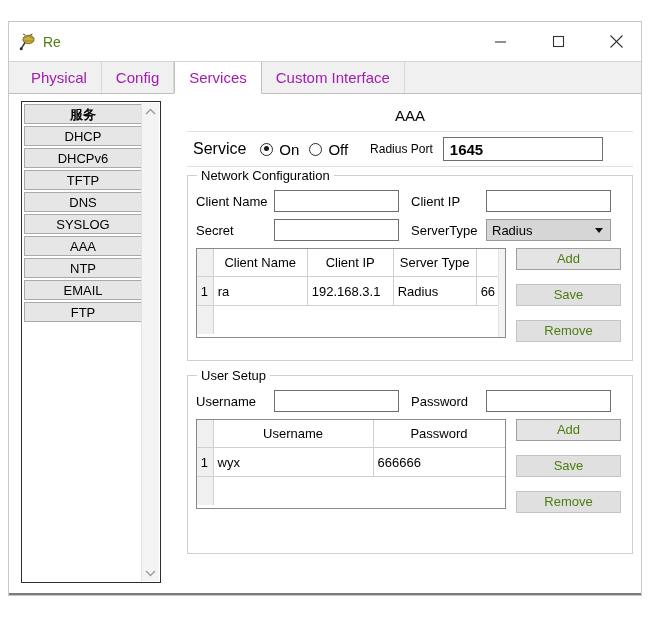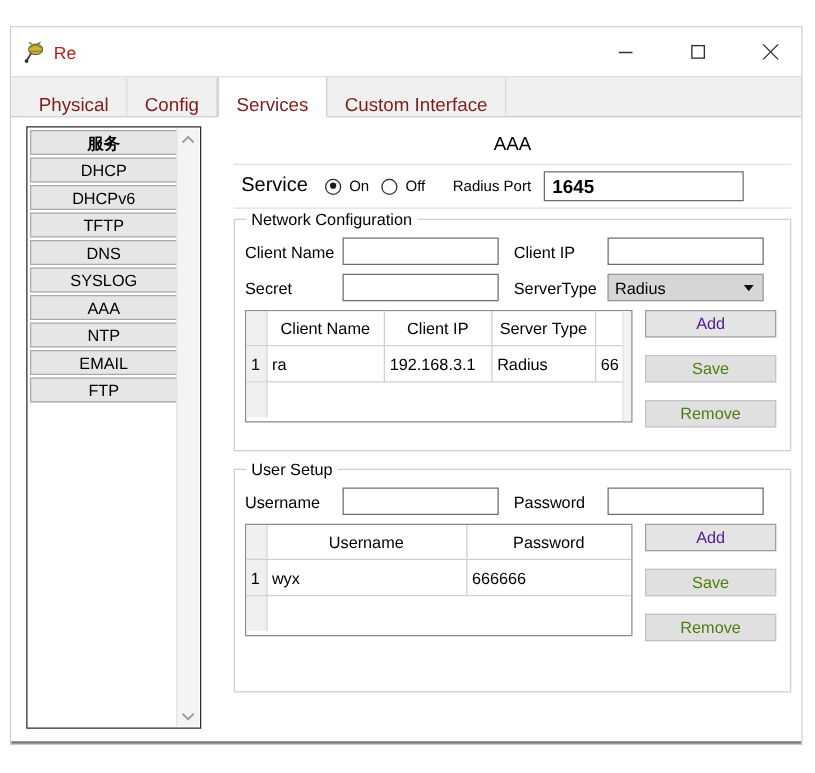--- a/index.html
+++ b/index.html
@@ -42,21 +42,21 @@
     left: 10px;
     top: 11px;
     width: 18px;
     height: 18px;
   }
   #title-text {
     position: absolute;
     left: 34px;
     top: 11px;
     font-size: 14px;
-    color: #b91c1c;
+    color: #4d7c0f;
     line-height: 18px;
   }
   .winbtn {
     position: absolute;
     top: 0;
     width: 46px;
     height: 39px;
     display: flex;
     align-items: center;
     justify-content: center;
@@ -73,24 +73,24 @@
     height: 32px;
     background: #f0f0f0;
     border-bottom: 1px solid #c0c0c0;
     box-sizing: border-box;
     display: flex;
     align-items: stretch;
     padding-left: 8px;
   }
   .tab {
     display: flex;
-    align-items: flex-end;
+    align-items: center;
     padding: 0 14px;
     font-size: 15px;
-    color: #7f1d1d;
+    color: #a21caf;
     background: #f0f0f0;
     border-right: 1px solid #d8d8d8;
     box-sizing: border-box;
     cursor: default;
     white-space: nowrap;
   }
   .tab.active {
     background: #ffffff;
     border-right: 1px solid #c0c0c0;
     border-left: 1px solid #c0c0c0;
@@ -213,21 +213,21 @@
   .radio.checked::after {
     content: "";
     position: absolute;
     left: 2.5px;
     top: 2.5px;
     width: 5px;
     height: 5px;
     border-radius: 50%;
     background: #1a1a1a;
   }
-  .radio-label { font-size: 12px; }
+  .radio-label { font-size: 15px; }
   #radius-port-label {
     font-size: 12px;
     margin-left: 12px;
     margin-right: 10px;
   }
   #radius-port-input {
     width: 160px;
     height: 24px;
     border: 1px solid #6e6e6e;
     box-sizing: border-box;
@@ -368,21 +368,21 @@
   }
   .gbtn {
     width: 105px;
     height: 22px;
     line-height: 20px;
     text-align: center;
     font-size: 13px;
     border: 1px solid #a0a0a0;
     background: #e4e4e4;
     box-sizing: border-box;
-    color: #4c1d95;
+    color: #4d7c0f;
     margin-bottom: 14px;
     cursor: default;
   }
   .gbtn.disabled {
     color: #4d7c0f;
     background: #e0e0e0;
     border-color: #c4c4c4;
   }
 
   

